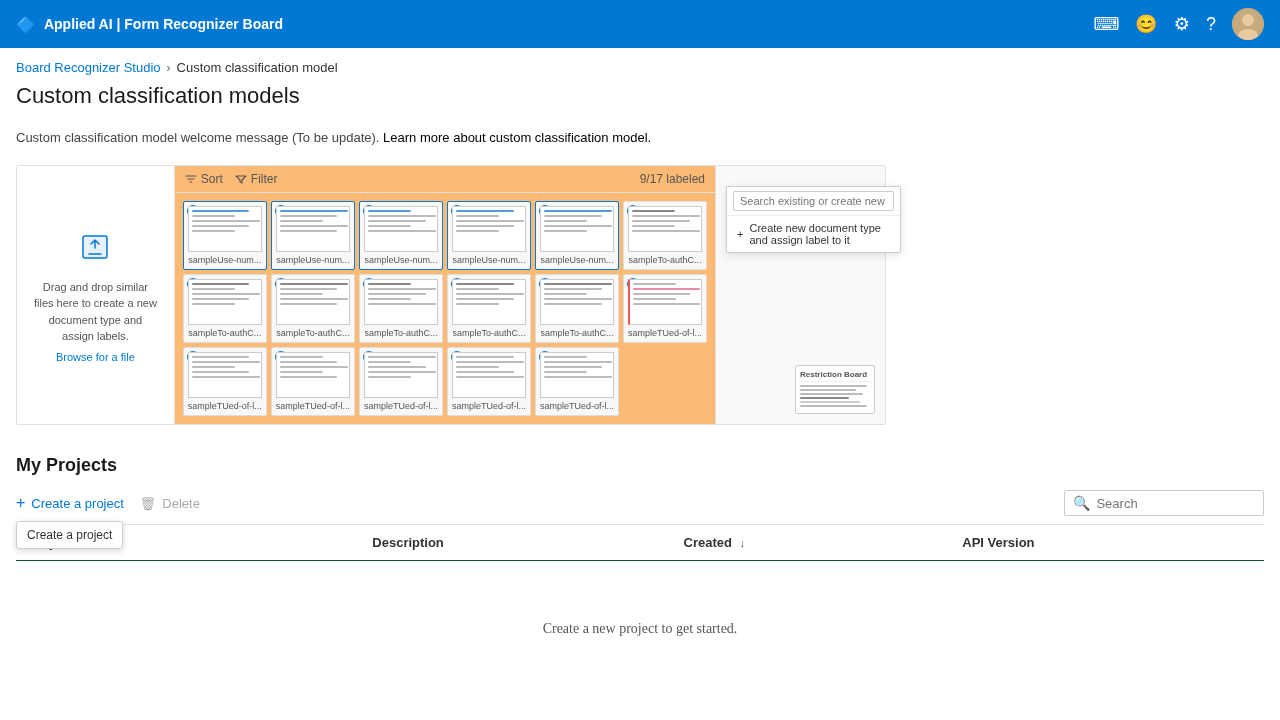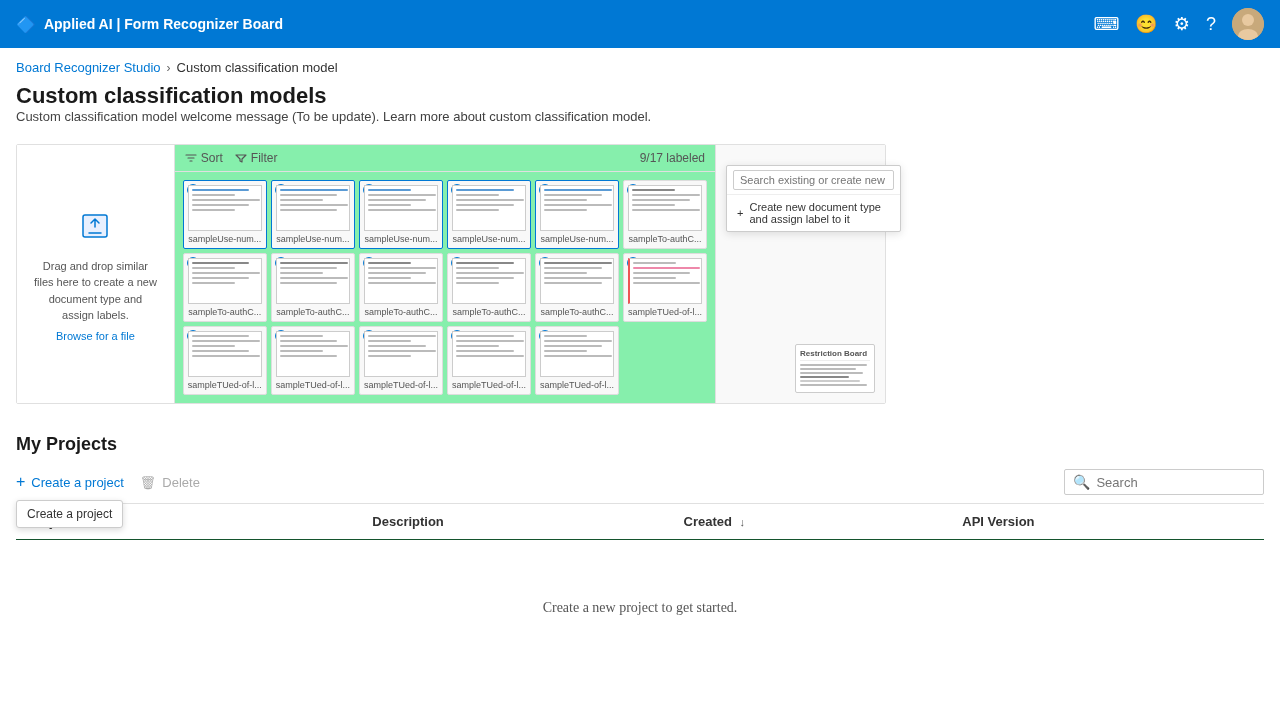--- a/index.html
+++ b/index.html
@@ -71,33 +71,33 @@
       cursor: default;
     }
 
     
     .page-content {
       padding: 0 16px;
     }
 
     .page-title {
       font-size: 22px;
-      font-weight: 700;
+      font-weight: 400;
       color: #1a1a1a;
-      margin-bottom: 0;
+      margin-bottom: 21px;
     }
 
     .page-description {
       font-size: 13px;
       color: #444;
       margin-bottom: 20px;
     }
 
     .page-description a {
-      color: #404040;
+      color: #000000;
       text-decoration: none;
     }
 
     
     .demo-area {
       display: flex;
       margin-bottom: 30px;
       border: 1px solid #e0e0e0;
       border-radius: 2px;
       background: #fff;
@@ -132,21 +132,21 @@
       font-size: 11px;
       color: #0078d4;
       cursor: pointer;
       text-decoration: none;
     }
 
     
     .grid-panel {
       flex: 1;
       padding: 0;
-      background: #86efac;
+      background: #fdba74;
       position: relative;
     }
     .grid-toolbar {
       display: flex;
       align-items: center;
       padding: 6px 10px;
       border-bottom: 1px solid #e0e0e0;
       gap: 12px;
       font-size: 12px;
       color: #555;

